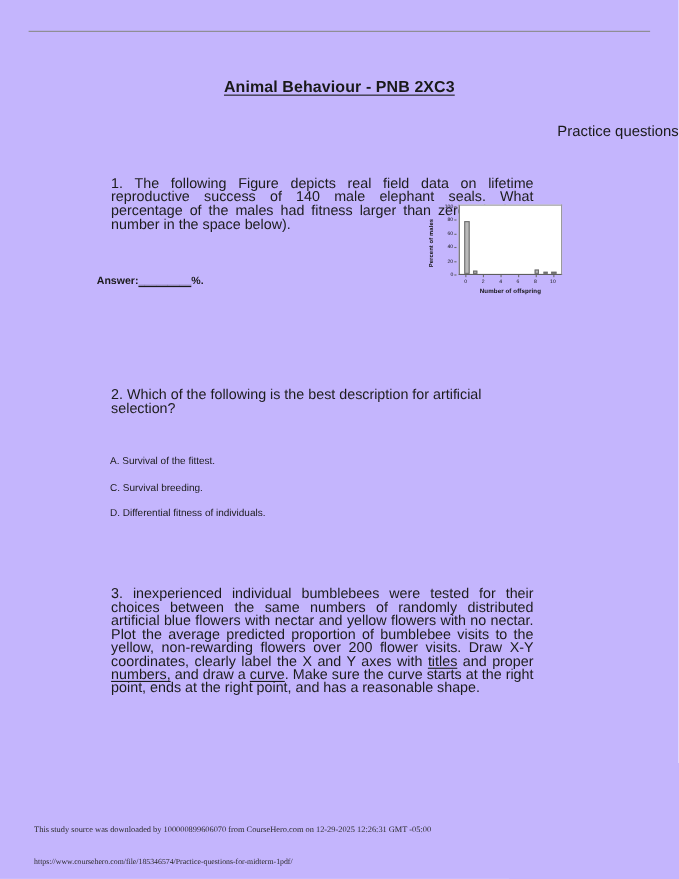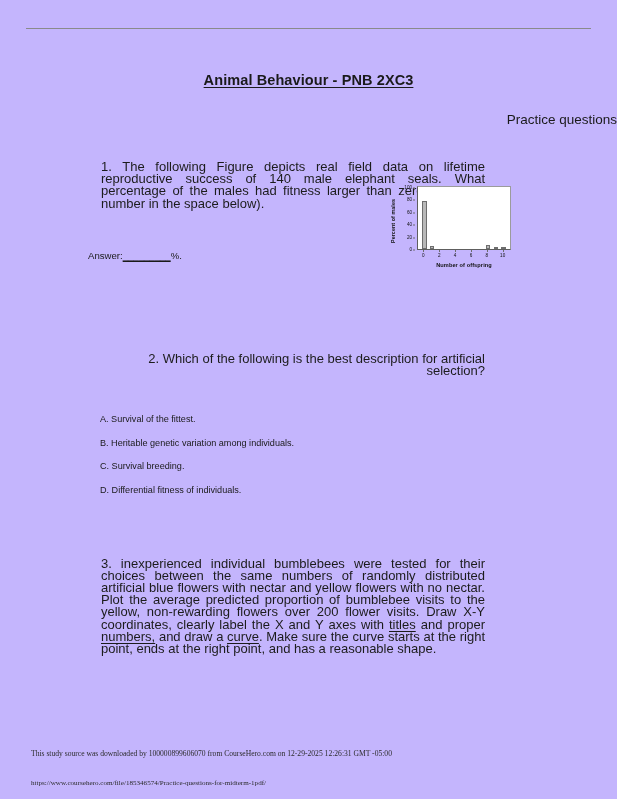--- a/index.html
+++ b/index.html
@@ -64,30 +64,31 @@
     top: 148px;
     width: 410px;
   }
   p.q {
     margin: 13px;
     font-size: 13px;
     line-height: 12.2px;
     text-align: justify;
     color: #1c1c1c;
   }
-  p.q.nojust { text-align: right; }
+  p.q.nojust { text-align: left; }
 
   .spacer-sm { height: 12px; }
   .spacer-md { height: 26px; }
   .spacer-lg { height: 36px; }
 
   .answer-line {
     font-size: 9.6px;
     line-height: 13px;
     margin: 0;
+    font-weight: bold;
   }
   .u { text-decoration: underline; text-underline-offset: 1.5px; }
 
   .opts p {
     margin: 12px;
     font-size: 9.1px;
     line-height: 11.6px;
   }
 
   
@@ -232,21 +233,20 @@
     <p class="answer-line"><span>Answer:</span><span class="u">_________</span><span>%.</span></p>
 
     <div style="height:78px"></div>
 
     <p class="q nojust">2. Which of the following is the best description for artificial selection?</p>
 
     <div class="spacer-sm"></div>
 
     <div class="opts">
       <p>A. Survival of the fittest.</p>
-      <p>B. Heritable genetic variation among individuals.</p>
       <p>C. Survival breeding.</p>
       <p>D. Differential fitness of individuals.</p>
     </div>
 
     <div class="spacer-lg"></div>
 
     <p class="q"><span>3. inexperienced individual bumblebees were tested for their choices between the same numbers of randomly distributed artificial blue flowers with nectar and yellow flowers with no nectar. Plot the average predicted proportion of bumblebee visits to the yellow, non-rewarding flowers over 200 flower visits. Draw X-Y coordinates, clearly label the X and Y axes with </span><span class="u">titles</span><span> and proper </span><span class="u">numbers,</span><span> and draw a </span><span class="u">curve</span><span>. Make sure the curve starts at the right point, ends at the right point, and has a reasonable shape.</span></p>
 
   </div>
 

